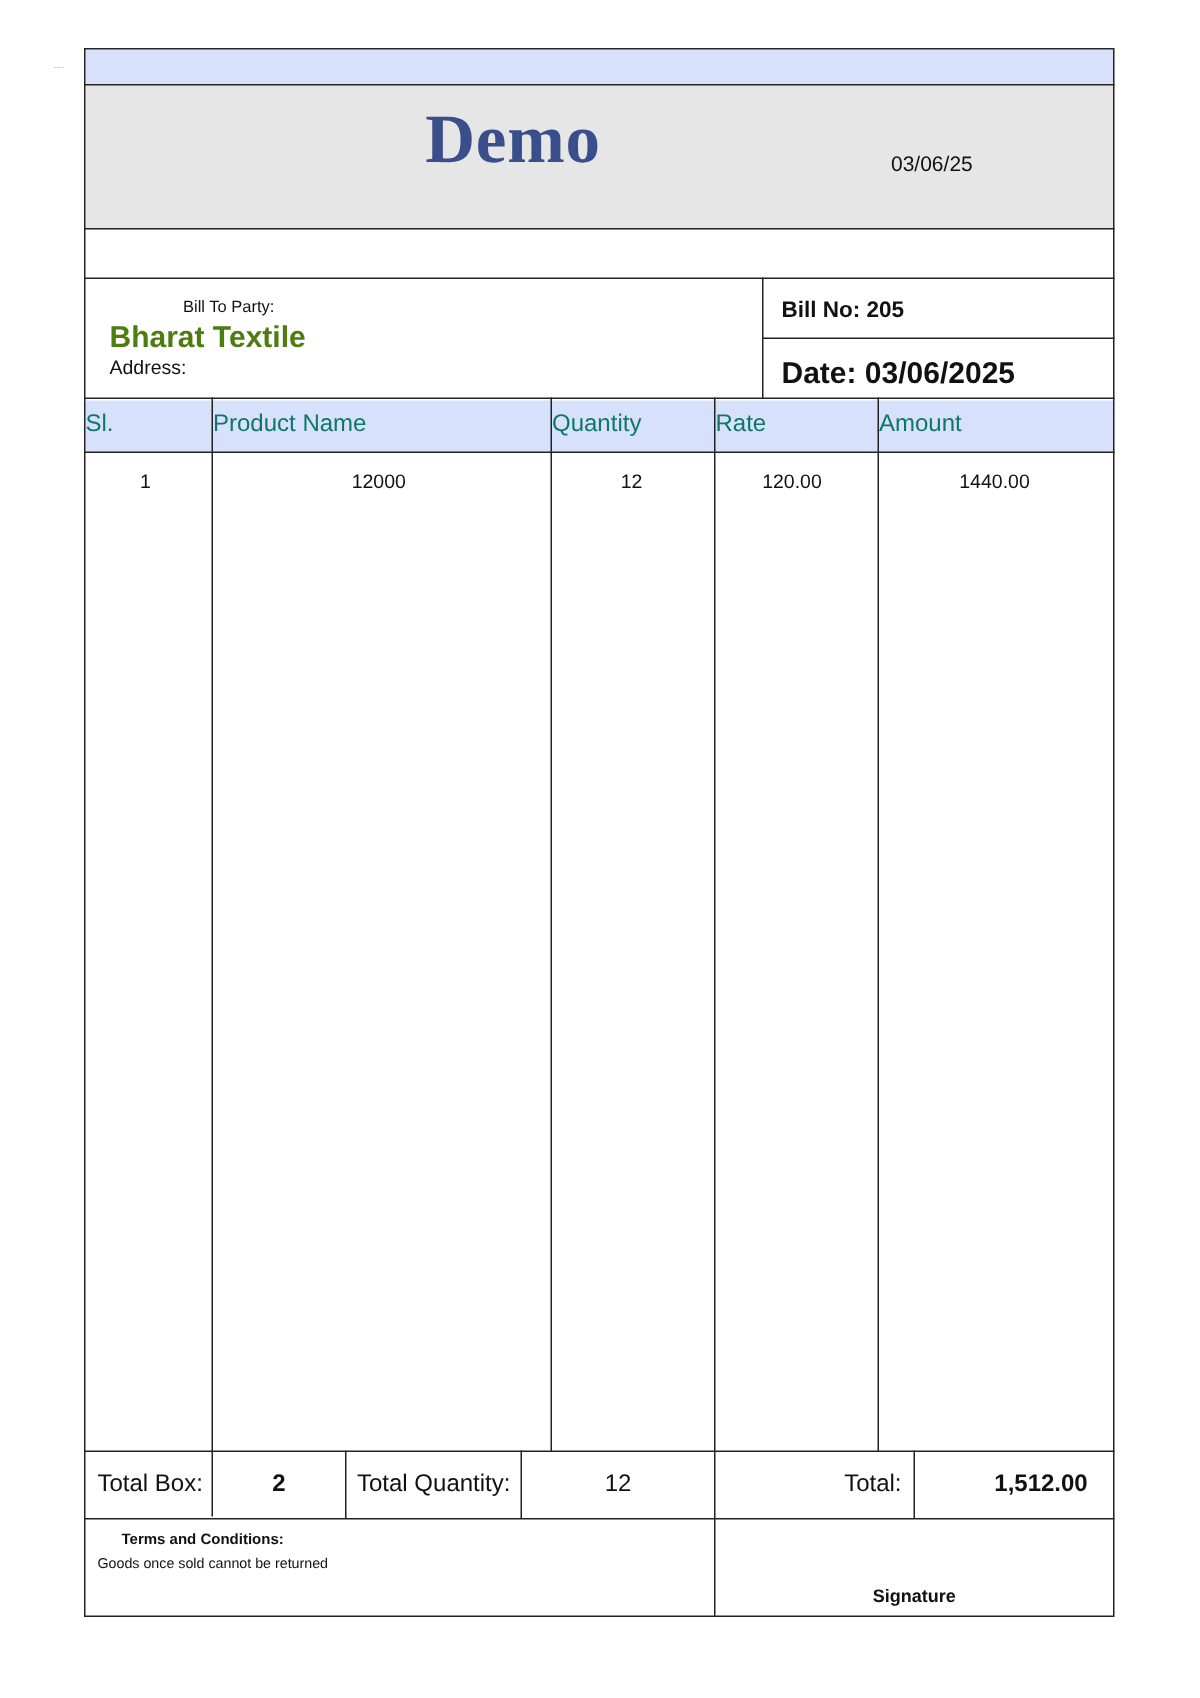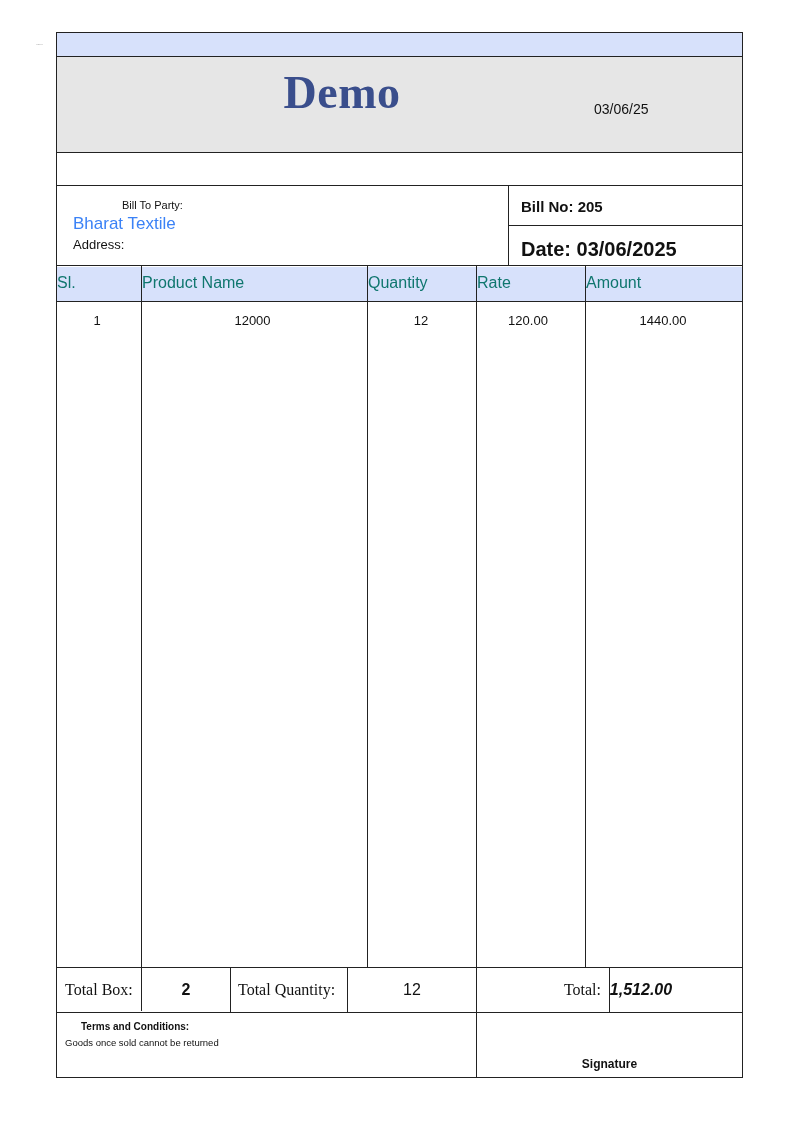--- a/index.html
+++ b/index.html
@@ -7,28 +7,28 @@
   .abs { position: absolute; box-sizing: border-box; }
   .tiny-label { left: 36px; top: 42px; font-size: 3px; color: #333; }
   .frame { left: 56px; top: 32px; width: 687px; height: 1046px; border: 1.5px solid #222; }
   .hline { position: absolute; height: 0; border-top: 1.5px solid #222; }
   .vline { position: absolute; width: 0; border-left: 1.5px solid #222; }
   .band-blue { left: 57px; top: 33px; width: 685px; height: 23px; background: #d7e1fb; }
   .band-gray { left: 57px; top: 57px; width: 685px; height: 96px; background: #e6e6e6; }
   .title { left: 57px; top: 66px; width: 570px; text-align: center; font-family: "Liberation Serif", serif; font-weight: bold; font-size: 46px; color: #3a4e8c; letter-spacing: 0.5px; }
   .header-date { left: 594px; top: 101px; font-size: 14px; color: #111; }
   .bill-label { left: 74px; top: 199px; font-size: 11px; color: #111; margin-left: 48px; }
-  .party-name { left: 73px; top: 214px; font-size: 17px; font-weight: normal; color: #3b82f6; }
+  .party-name { left: 73px; top: 214px; font-size: 20px; font-weight: bold; color: #4d7c0f; }
   .address-label { left: 73px; top: 237px; font-size: 13px; color: #111; }
   .bill-no { left: 521px; top: 198px; font-size: 15px; font-weight: bold; color: #111; }
   .bill-date { left: 521px; top: 238px; font-size: 20px; font-weight: bold; color: #111; }
   .thead-bg { left: 57px; top: 267px; width: 685px; height: 35px; background: #d7e1fb; }
   .th { top: 274px; font-size: 16px; color: #0f766e; text-align: left; }
   .td { top: 313px; font-size: 13px; color: #111; text-align: center; }
-  .tot-label { top: 981px; font-size: 16px; color: #111; font-family: Liberation Serif, serif; }
+  .tot-label { top: 981px; font-size: 16px; color: #111; }
   .tot-val { top: 981px; font-size: 16px; color: #111; text-align: center; }
   .bold { font-weight: bold; }
   .terms-title { left: 65px; top: 1021px; font-size: 10px; font-weight: bold; color: #111; margin-left: 16px; }
   .terms-text { left: 65px; top: 1037px; font-size: 9.5px; color: #111; }
   .signature { left: 477px; top: 1057px; width: 265px; text-align: center; font-size: 12px; font-weight: bold; color: #111; }
 </style>
 </head>
 <body>
 
 <div class="abs tiny-label">........</div>
@@ -78,17 +78,17 @@
   <div class="abs td" style="left:368px; width:106px;">12</div>
   <div class="abs td" style="left:477px; width:102px;">120.00</div>
   <div class="abs td" style="left:586px; width:154px;">1440.00</div>
 </div>
 
 <div class="abs tot-label" style="left:65px;">Total Box:</div>
 <div class="abs tot-val bold" style="left:142px; width:88px;">2</div>
 <div class="abs tot-label" style="left:238px;">Total Quantity:</div>
 <div class="abs tot-val" style="left:348px; width:128px;">12</div>
 <div class="abs tot-label" style="left:477px; width:124px; text-align:right;">Total:</div>
-<div class="abs tot-val bold" style="left:575px; width:132px;font-style:italic;">1,512.00</div>
+<div class="abs tot-val bold" style="left:628px; width:132px;">1,512.00</div>
 
 <div class="abs terms-title">Terms and Conditions:</div>
 <div class="abs terms-text">Goods once sold cannot be returned</div>
 <div class="abs signature">Signature</div>
 
 </body></html>

